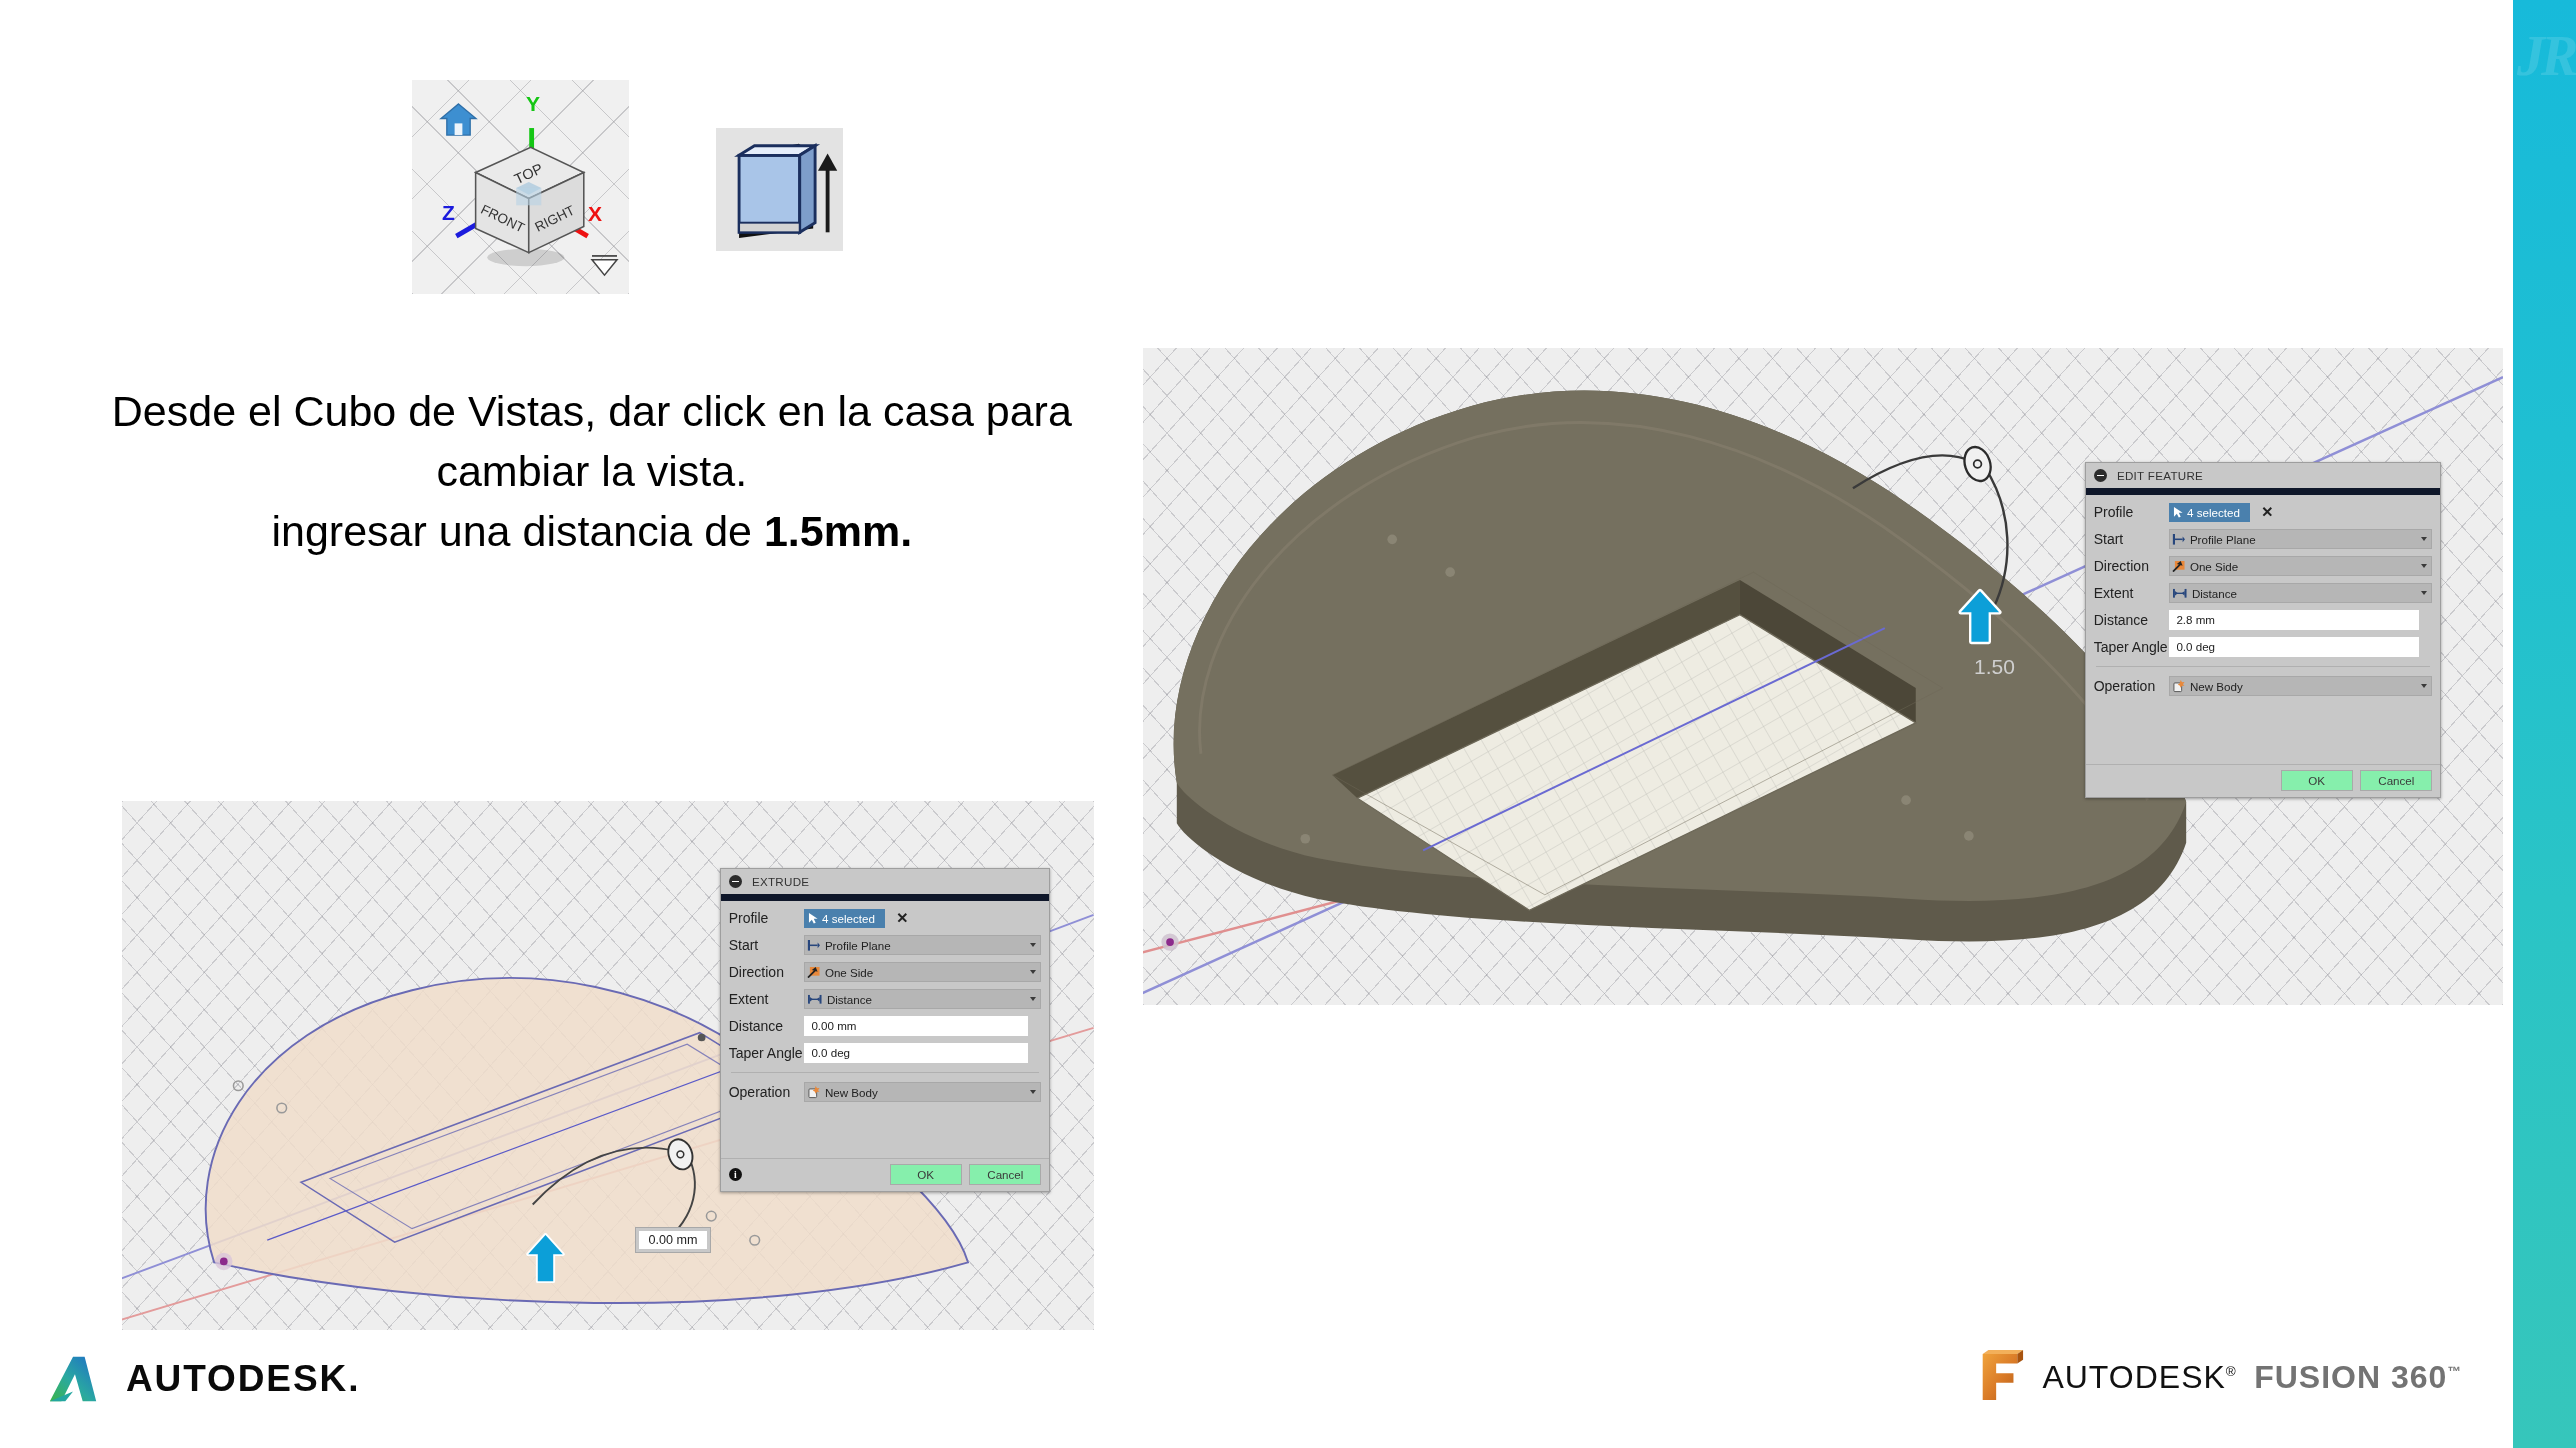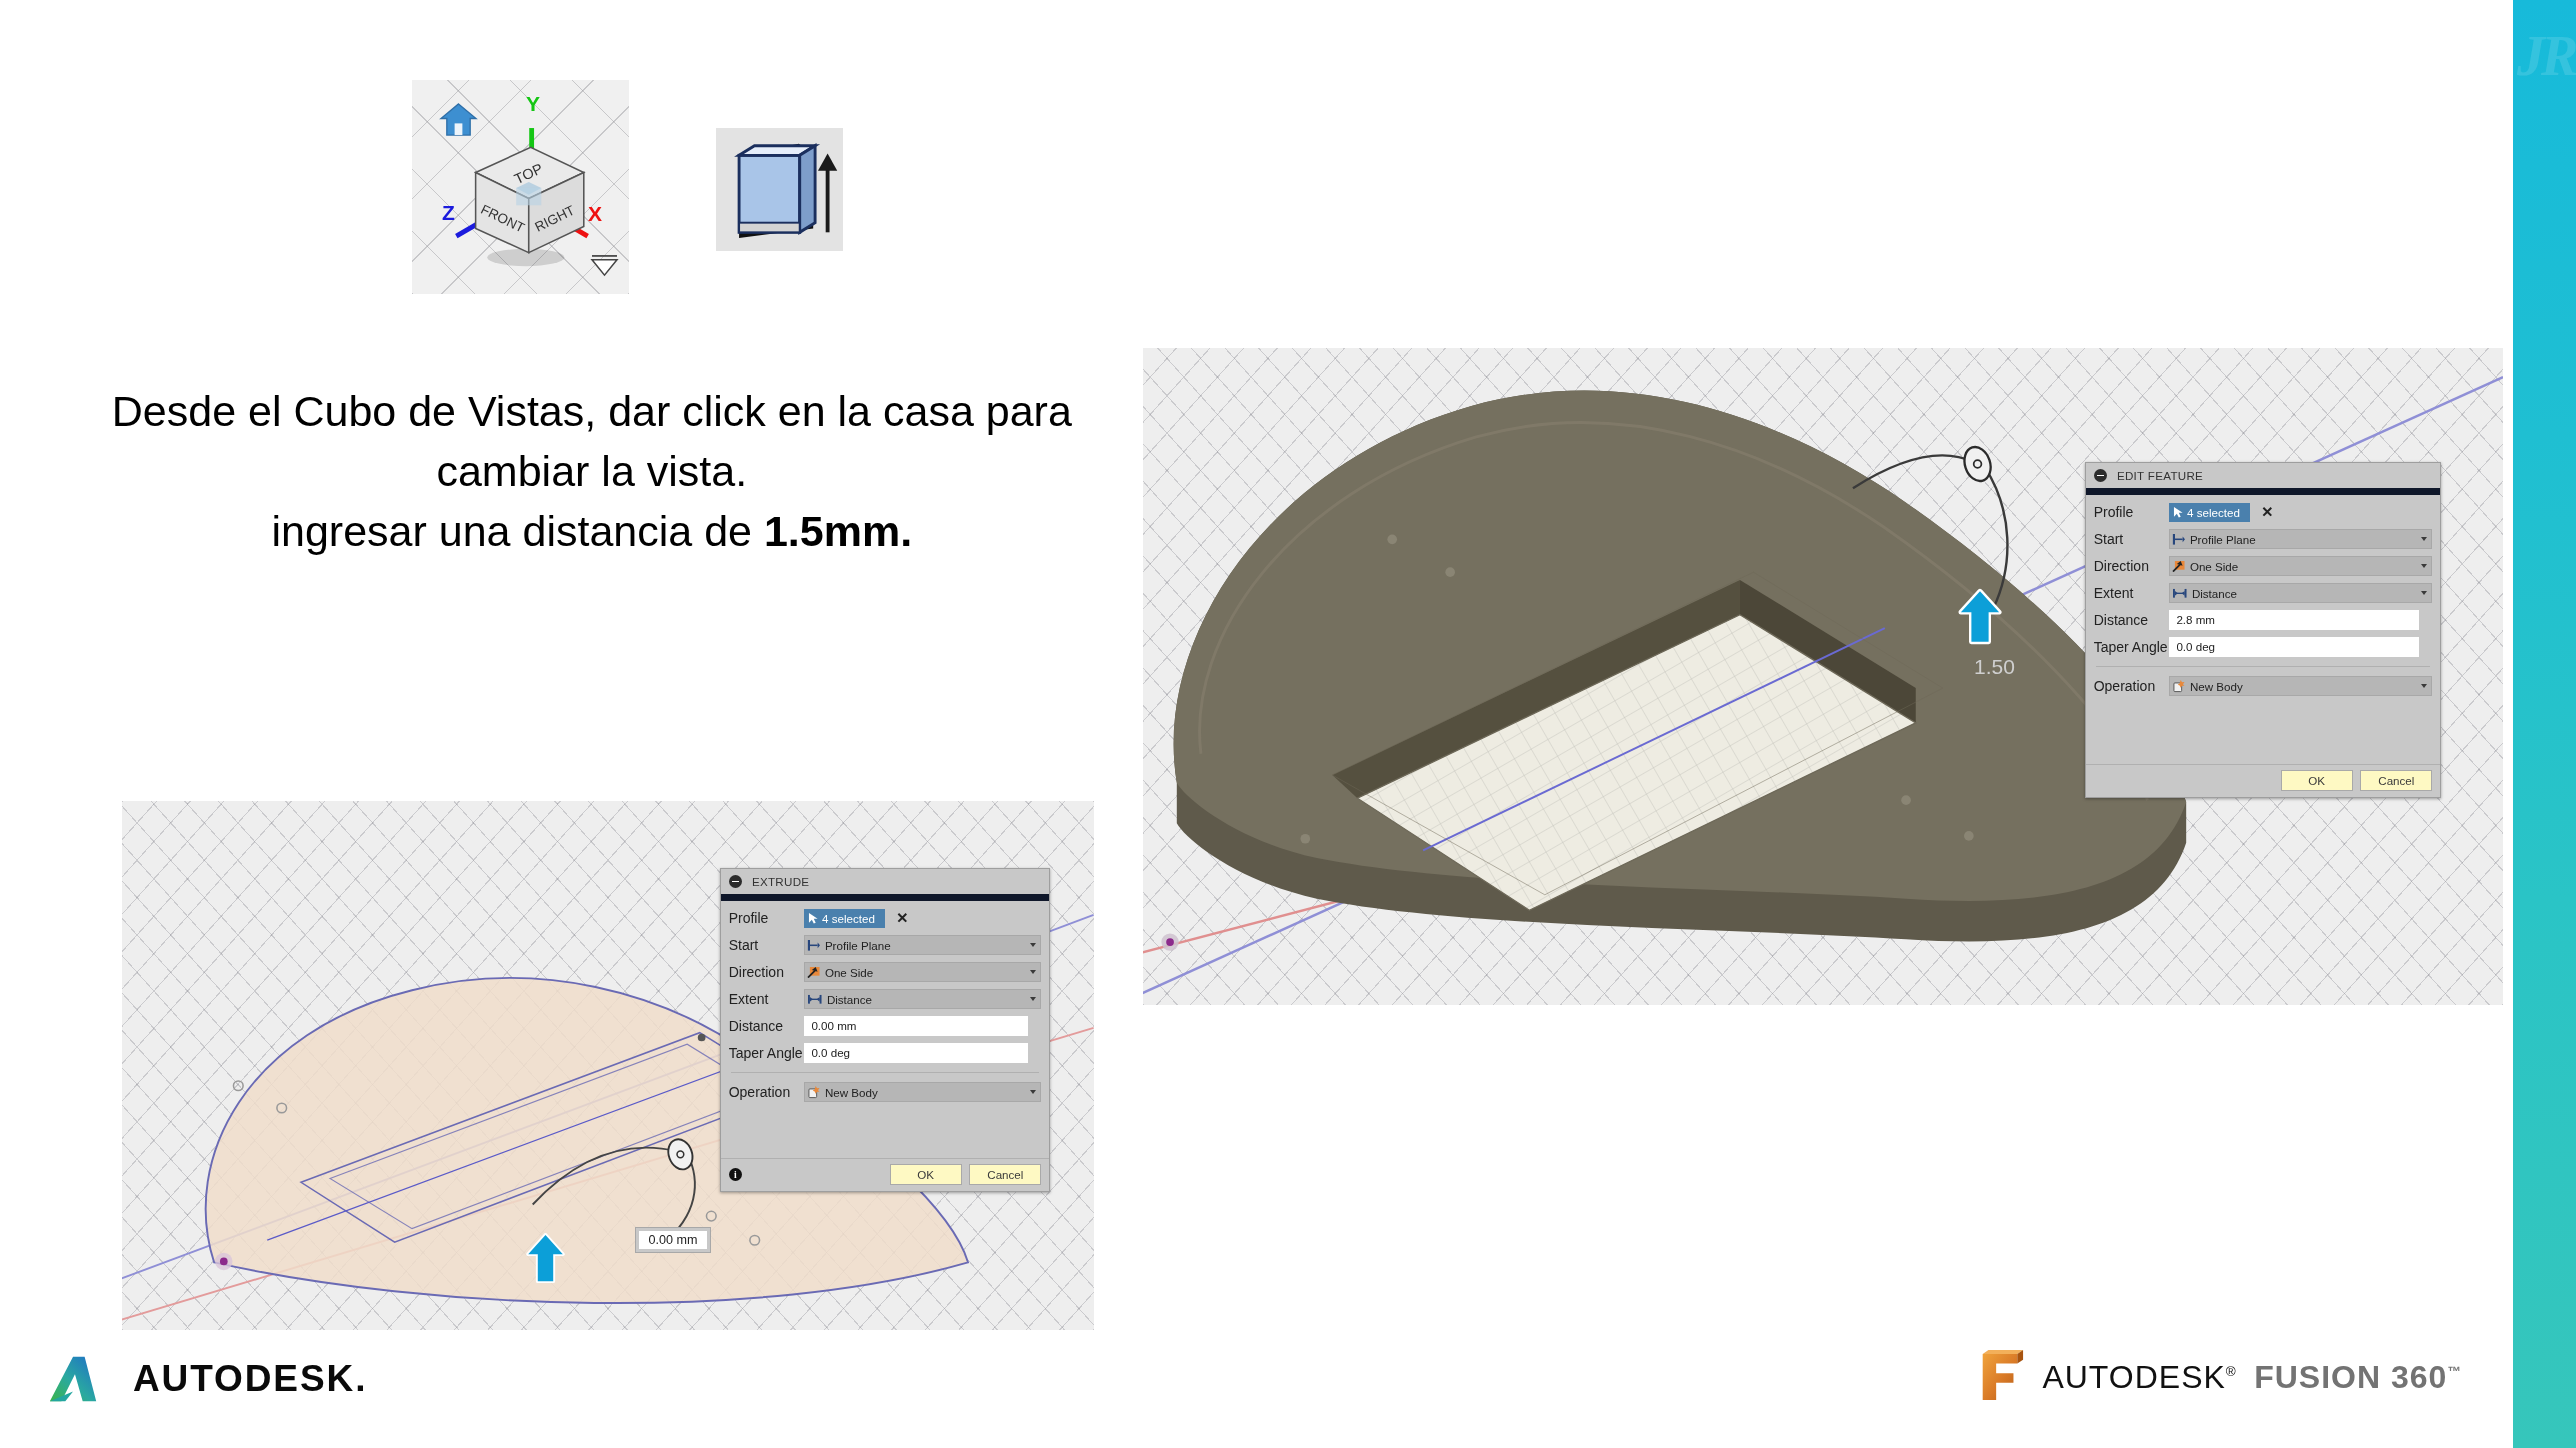--- a/index.html
+++ b/index.html
@@ -72,35 +72,35 @@
   .ctl .caret{position:absolute;right:3.9px;top:50%;margin-top:-1.9px;
        border-left:3.9px solid transparent;border-right:3.9px solid transparent;
        border-top:4.8px solid #3a3a3a;}
   .sel-chip{background:#4a80ad;color:#fff;font-size:11.6px;height:18.4px;
        display:flex;align-items:center;gap:3.9px;padding:0 9.7px 0 3.9px;}
   .xbtn{margin-left:11.6px;font-size:14.5px;font-weight:bold;color:#222;line-height:1;cursor:default;}
   .divider{height:1px;background:#b0b0b0;margin:7.7px 1.9px 7.7px 1.9px;}
   .dlg-foot{border-top:1px solid #b0b0b0;background:#c8c8c8;
        display:flex;align-items:center;padding:5.8px 7.7px;gap:7.7px;}
   .dlg-foot .spacer{flex:1;}
-  .btn{background:#fef9c3;border:1px solid #a9a9a9;font-size:11.6px;color:#3a3a3a;
+  .btn{background:#86efac;border:1px solid #a9a9a9;font-size:11.6px;color:#3a3a3a;
        padding:2.9px 0;width:70px;text-align:center;}
   .infoDot{width:13.5px;height:13.5px;border-radius:50%;background:#111;color:#fff;
        font-size:9.7px;font-weight:bold;display:flex;align-items:center;justify-content:center;
        font-family:"Liberation Serif",serif;}
 
   .mini-input{position:absolute;background:#c8c8c8;border:1px solid #a8a8a8;padding:2.9px;}
   .mini-input .f{background:#fff;font-size:12.6px;padding:1.9px 9.7px;color:#222;}
 
   
   .manip{position:absolute;}
   .dimtxt{position:absolute;font-size:21px;color:#cfcfcf;font-family:"Liberation Sans",sans-serif;}
 
   
-  .logo-autodesk{position:absolute;left:46px;top:1351px;display:flex;align-items:center;gap:31px;}
+  .logo-autodesk{position:absolute;left:46px;top:1351px;display:flex;align-items:center;gap:24px;}
   .logo-autodesk .word{font-size:37px;font-weight:bold;letter-spacing:1.9px;color:#0a0a0a;
        font-family:"Liberation Sans",sans-serif;}
   .logo-fusion{position:absolute;left:1975px;top:1350px;display:flex;align-items:center;gap:17.4px;}
   .logo-fusion .w1{font-size:32px;letter-spacing:1px;color:#111;font-family:"Liberation Sans",sans-serif;}
   .logo-fusion .w2{font-size:32px;font-weight:bold;letter-spacing:1px;color:#737373;
        font-family:"Liberation Sans",sans-serif;text-align:right;}
   .sup{font-size:13.5px;vertical-align:super;}
 </style>
 </head>
 <body>

